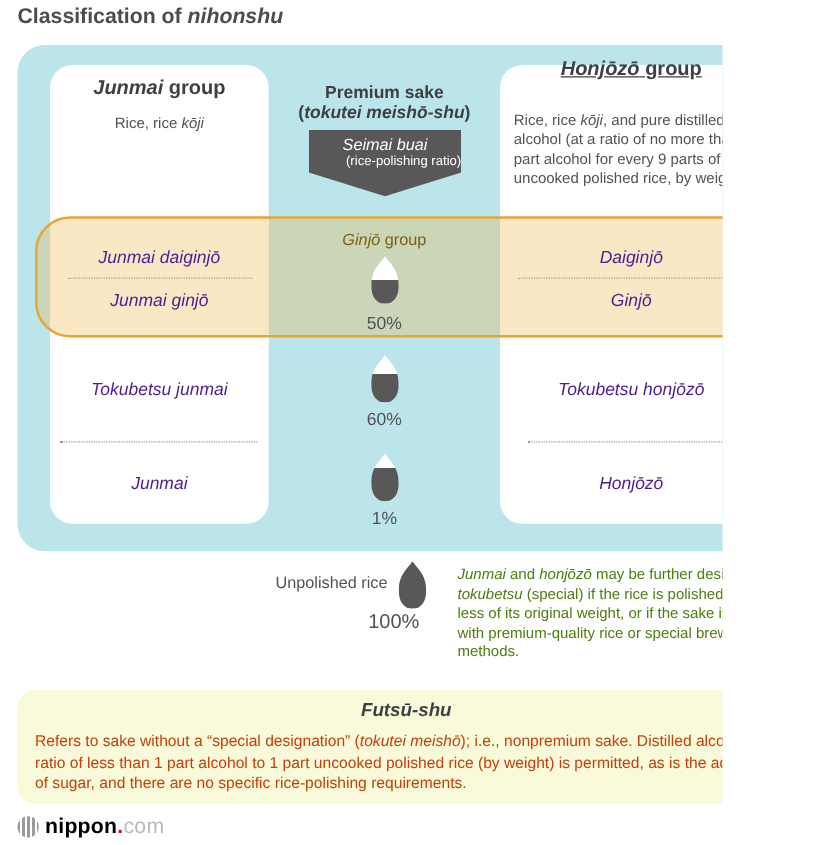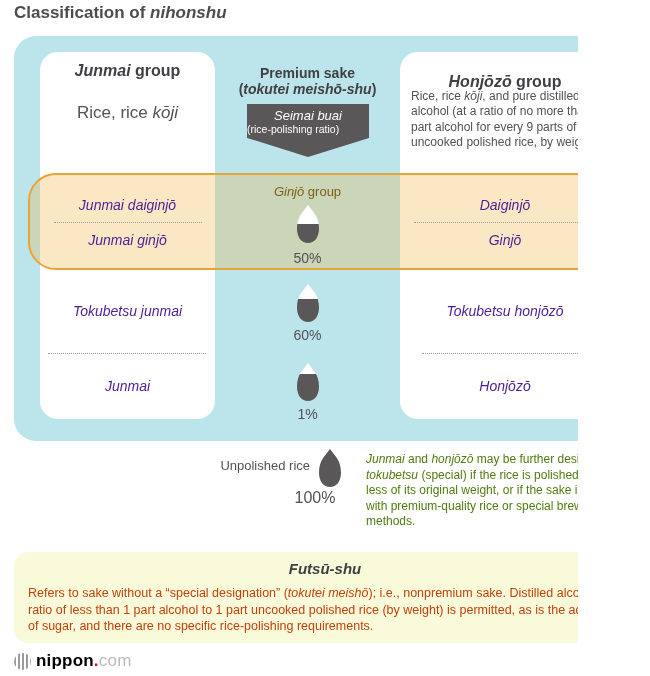--- a/index.html
+++ b/index.html
@@ -10,32 +10,32 @@
 
   .page-title{left:14px;top:3px;font-size:17px;font-weight:bold;color:#4b4c4f;}
 
   .blue-box{left:14px;top:36px;width:622px;height:405px;background:#bce4eb;border-radius:22px;}
 
   .col{background:#ffffff;border-radius:18px;top:52px;height:367px;}
   .col-left{left:40px;width:175px;}
   .col-right{left:400px;width:210px;}
   .col-header{font-size:16px;font-weight:bold;color:#3f4043;}
   .hdr-left{left:40px;width:175px;top:62px;}
-  .hdr-right{left:400px;width:210px;top:73px;}
-  .sub-left{left:40px;width:175px;top:103px;font-size:17px;}
+  .hdr-right{left:400px;width:210px;top:47px;text-decoration:underline;}
+  .sub-left{left:40px;width:175px;top:91px;font-size:12px;}
   .desc-right{left:411px;width:190px;top:89px;font-size:12px;line-height:1.28;text-align:left;}
 
   .premium-hdr{left:215px;width:185px;font-size:14px;font-weight:bold;color:#3f4043;}
   .premium-l1{top:65px;}
   .premium-l2{top:81px;}
 
   .badge{left:247px;top:104px;width:122px;height:53px;background:#595757;color:#ffffff;
          clip-path:polygon(0 0,100% 0,100% 64%,50% 100%,0 64%);}
   .badge-l1{display:block;margin-top:4px;font-size:13px;font-style:italic;text-align:center;}
-  .badge-l2{display:block;font-size:10.5px;text-align:left;}
+  .badge-l2{display:block;font-size:10.5px;text-align:right;}
 
   .band{left:28px;top:173px;width:594px;height:97px;box-sizing:border-box;
         border:2px solid #e9a437;background:rgba(237,178,64,0.3);border-radius:28px;z-index:3;}
   .over{z-index:4;}
   .ginjo-label{left:215px;width:185px;top:184px;font-size:13px;color:#7d6014;}
   .name{font-size:14px;font-style:italic;color:#4c1d95;}
   .cell-l{left:40px;width:175px;}
   .cell-r{left:400px;width:210px;}
 
   .dotted{height:0;border-top:1.5px dotted #9b9b9b;}

